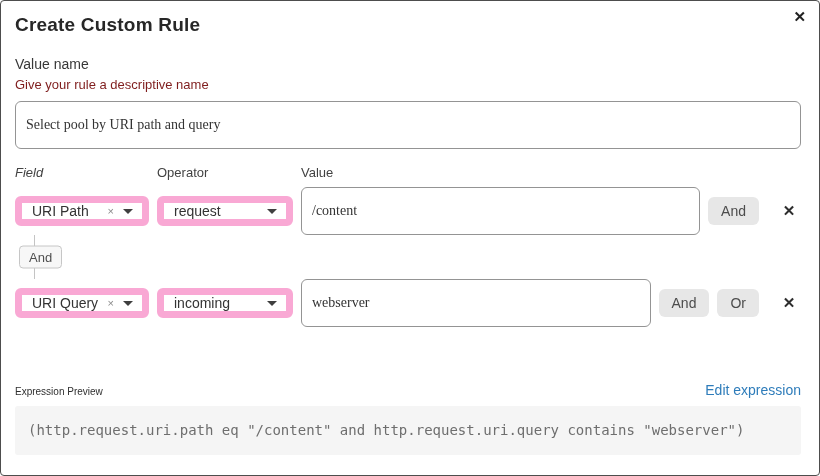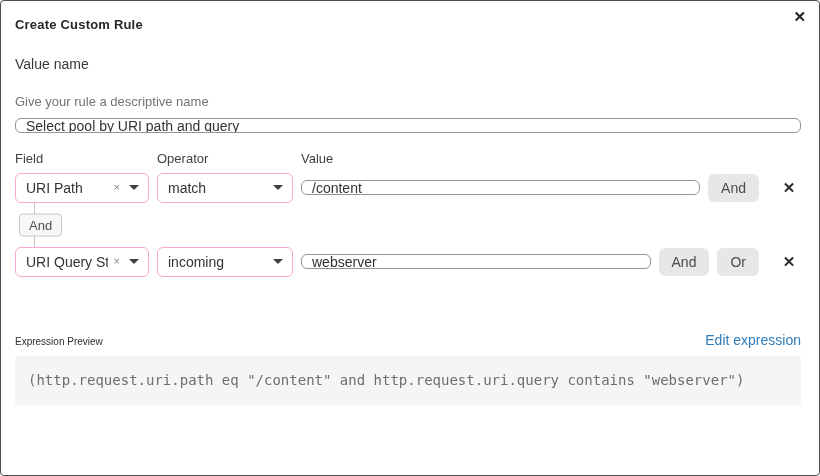--- a/index.html
+++ b/index.html
@@ -11,49 +11,49 @@
     width: 820px;
     height: 476px;
     border: 1px solid #4d4d4d;
     border-radius: 4px;
     background: #fff;
     padding: 12px 18px 0 14px;
     overflow: hidden;
   }
 
   .dialog-title {
-    font-size: 13px;
+    font-size: 19px;
     font-weight: 700;
     color: #272727;
     line-height: 23px;
     letter-spacing: 0.2px;
   }
 
   .close-btn {
     position: absolute;
     top: 7px;
     right: 13px;
     font-size: 15px;
     font-weight: 700;
     color: #222;
     cursor: pointer;
     line-height: 18px;
   }
 
   .rule-label { margin-top: 20px; font-size: 14px; color: #383838; line-height: 16px; }
-  .rule-helper { margin-top: 22px; font-size: 13px; color: #737373; line-height: 15px; }
+  .rule-helper { margin-top: 5px; font-size: 13px; color: #7f1d1d; line-height: 15px; }
 
   input.text-input {
-    height: 15px;
+    height: 48px;
     border: 1px solid #949494;
     border-radius: 6px;
     padding: 0 10px;
     font-size: 14px;
     color: #333;
-    font-family: Liberation Sans, sans-serif;
+    font-family: Liberation Serif, serif;
     outline: none;
     background: #fff;
   }
   .rule-input { width: 100%; margin-top: 9px; }
 
   .section-heading {
     margin-top: 44px;
     font-size: 15px;
     font-weight: 700;
     color: #2b2b2b;
@@ -61,30 +61,30 @@
   }
 
   .col-labels {
     display: flex;
     gap: 8px;
     margin-top: 16px;
     font-size: 13px;
     color: #424242;
     line-height: 15px;
   }
-  .col-labels .c1 { width: 134px; }
+  .col-labels .c1 { width: 134px; font-style: italic; }
   .col-labels .c2 { width: 136px; }
   .col-labels .c3 { flex: 1; }
 
   .match-row { display: flex; gap: 8px; align-items: center; }
   .match-row.first { margin-top: 7px; }
 
   .select {
     height: 30px;
-    border: 1px solid #f9a8d4;
+    border: 7px solid #f9a8d4;
     border-radius: 6px;
     display: flex;
     align-items: center;
     justify-content: space-between;
     padding: 0 9px 0 10px;
     font-size: 14px;
     color: #333;
     background: #fff;
     cursor: pointer;
   }
@@ -191,21 +191,21 @@
   
   <div class="match-row first">
     <div class="select field-select">
       <span class="select-text">URI Path</span>
       <span class="select-controls">
         <span class="clear-x">×</span>
         <span class="caret"></span>
       </span>
     </div>
     <div class="select operator-select">
-      <span class="select-text">match</span>
+      <span class="select-text">request</span>
       <span class="select-controls">
         <span class="caret"></span>
       </span>
     </div>
     <input class="text-input value-input" type="text" value="/content" style="">
     <button class="gray-btn">And</button>
     <span class="row-delete">✕</span>
   </div>
 
   

